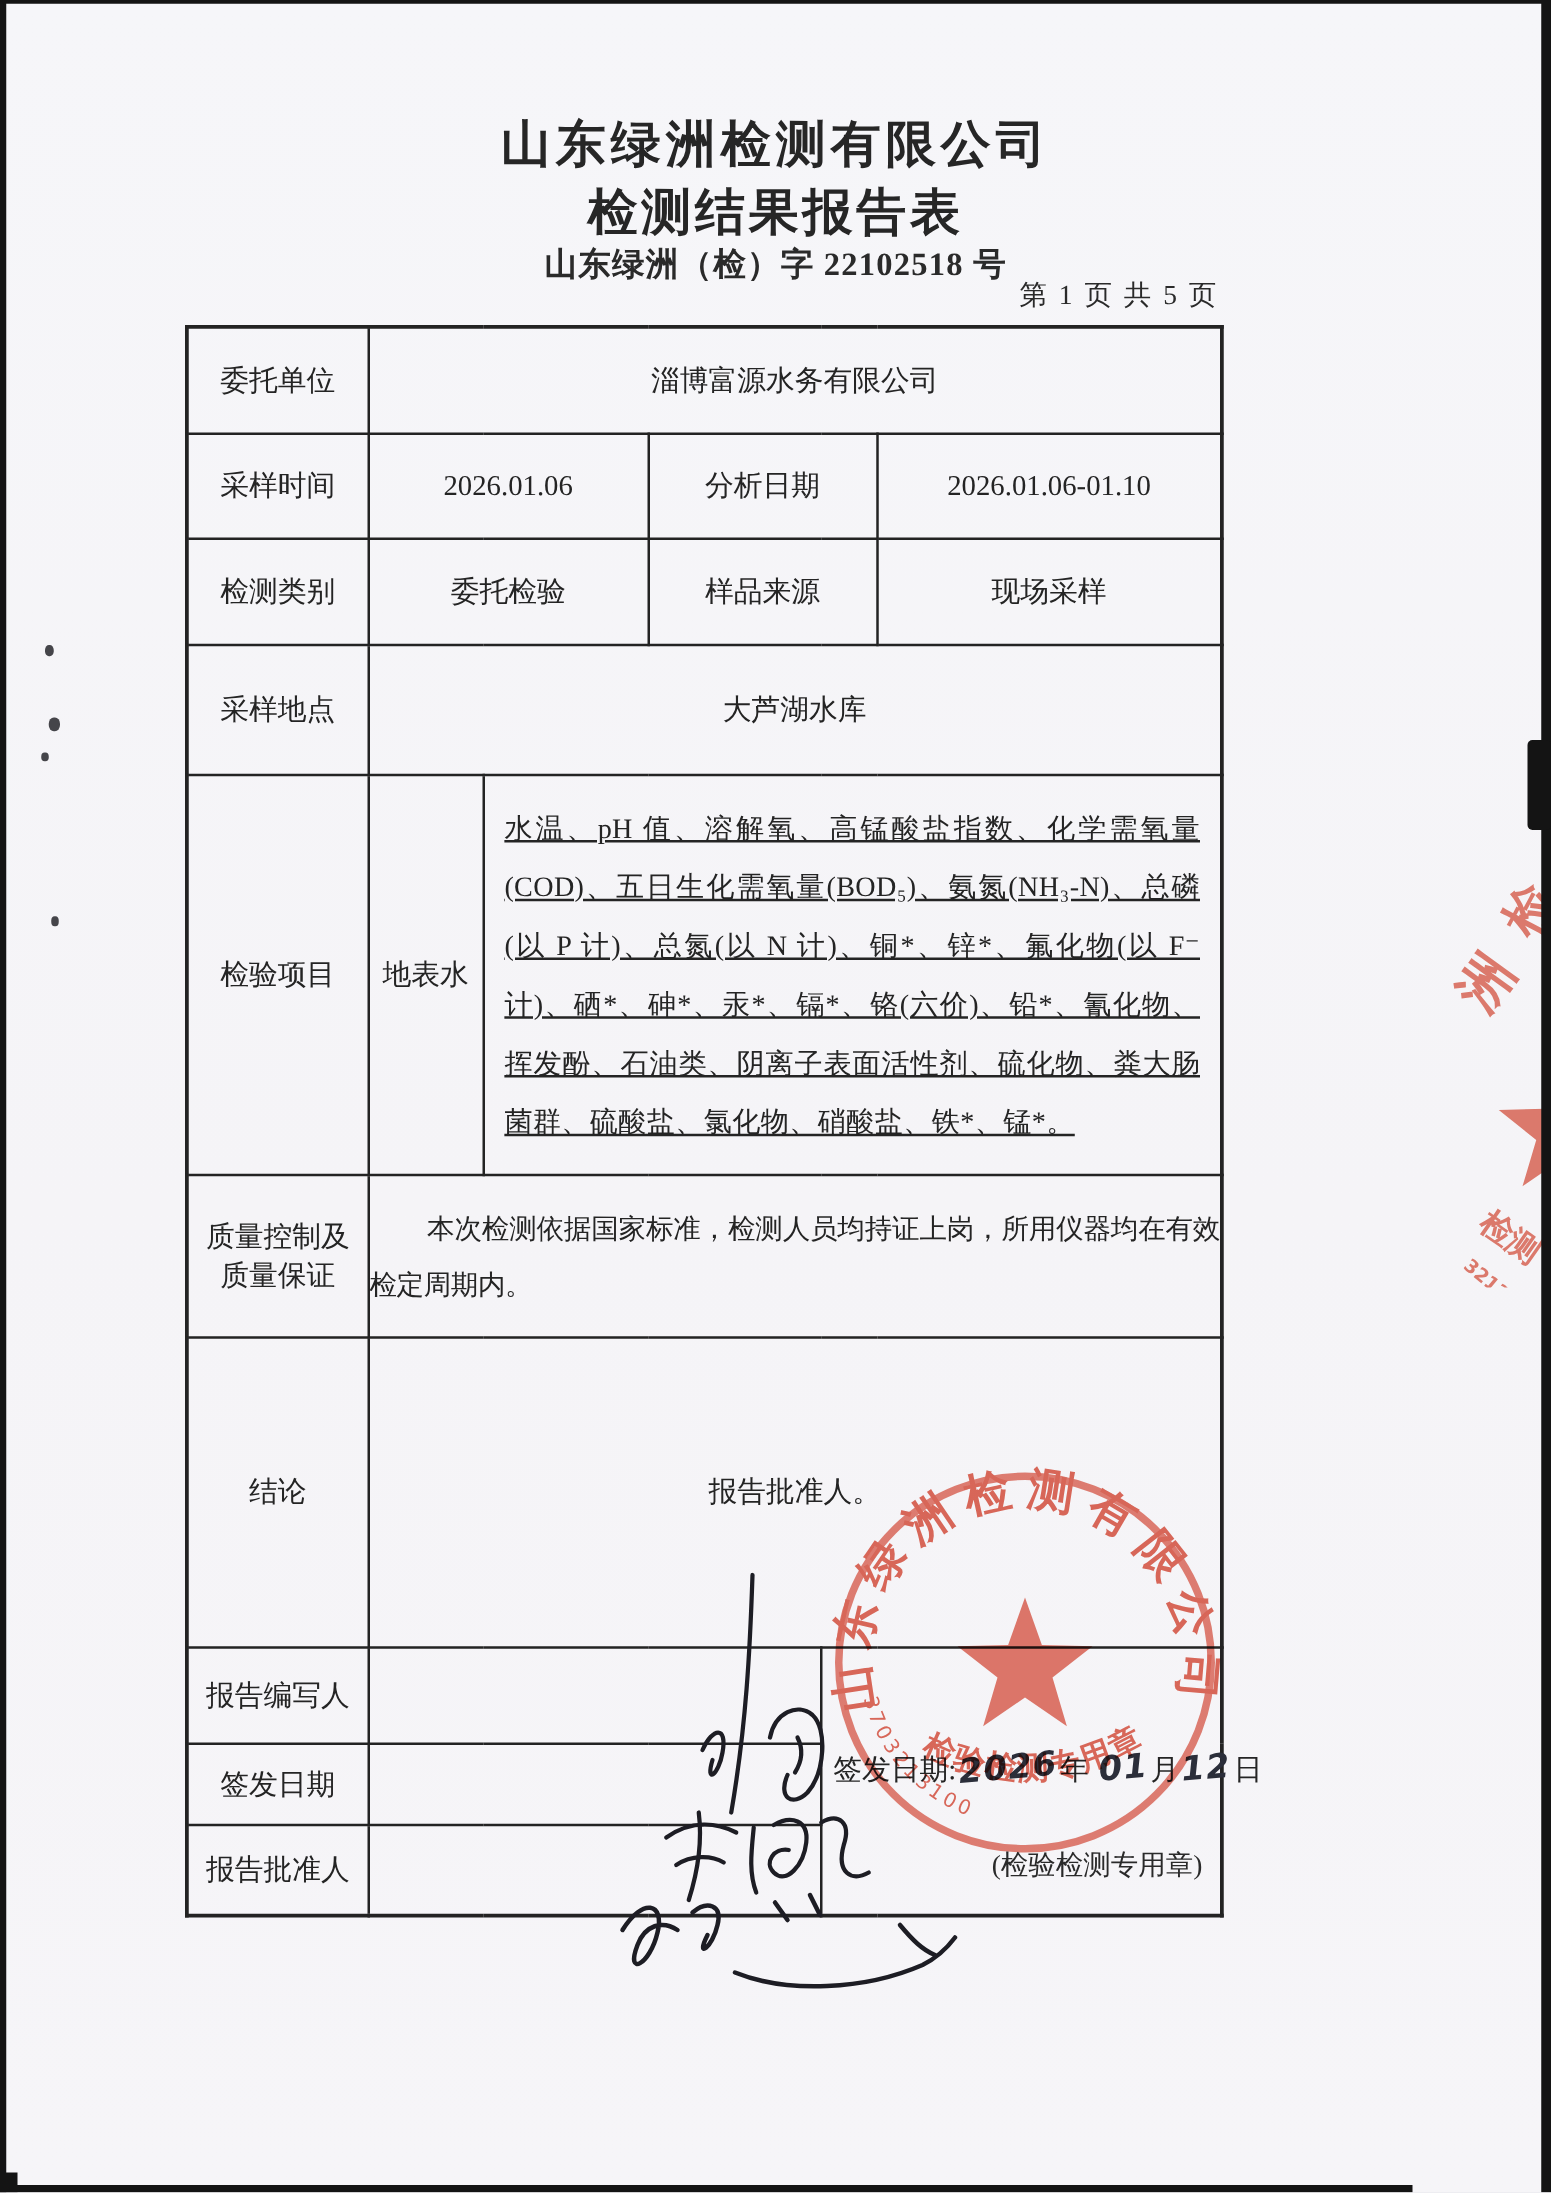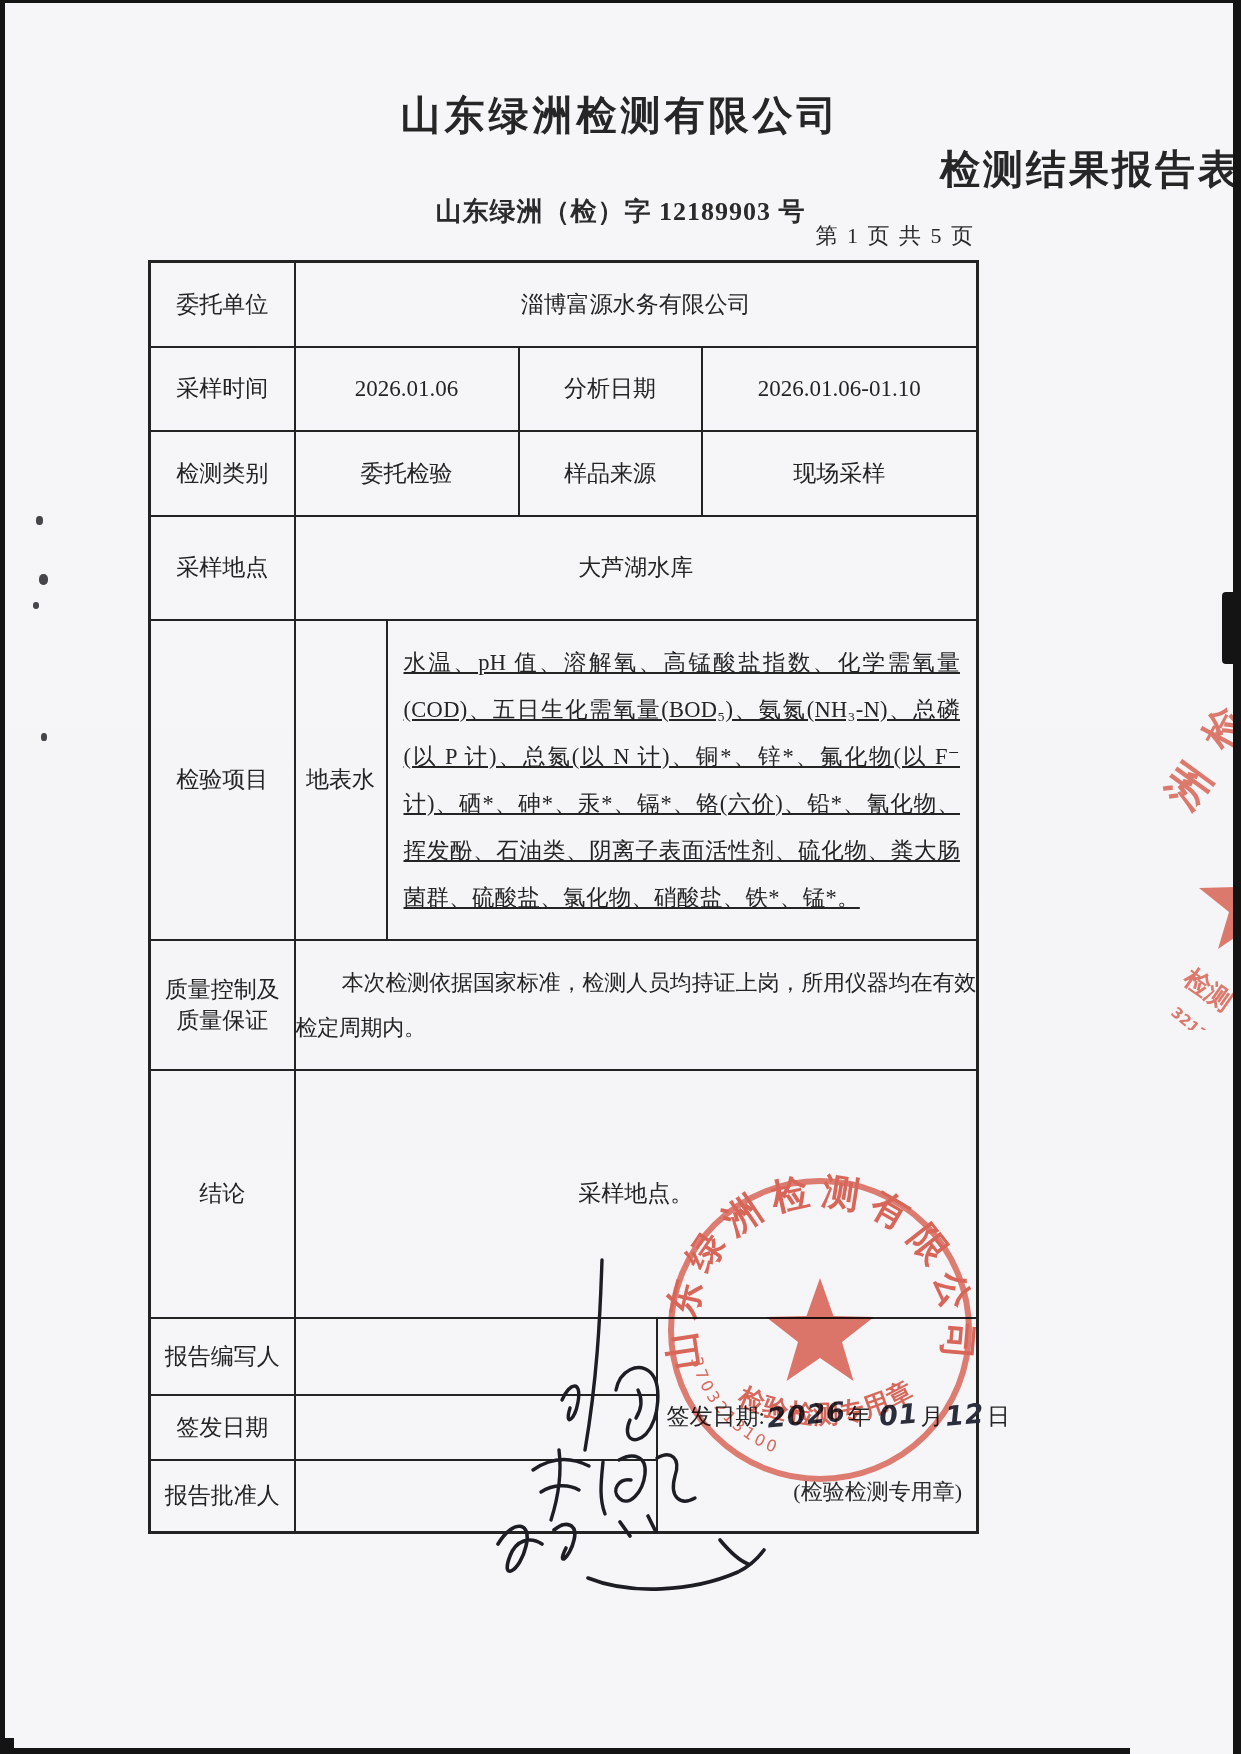--- a/index.html
+++ b/index.html
@@ -6,21 +6,21 @@
   .page{
     position:relative;width:1241px;height:1754px;margin:0 auto;
     background:linear-gradient(180deg,#f6f6f9 0%,#f5f4f7 55%,#f6f5f8 100%);
     overflow:hidden;
     font-family:"Liberation Serif","DejaVu Serif",serif;
     color:#1f1f1f;
   }
   
   .title-block{position:absolute;left:0;top:0;width:1241px;text-align:center;}
   .company-title{position:absolute;left:0;top:88px;width:1241px;font-size:40px;font-weight:600;letter-spacing:4px;color:#262626;}
-  .report-title{position:absolute;left:0;top:142px;width:1241px;font-size:40px;font-weight:600;letter-spacing:3px;color:#262626;text-align:right;}
+  .report-title{position:absolute;left:0;top:142px;width:1241px;font-size:40px;font-weight:600;letter-spacing:3px;color:#262626;}
   .doc-number{position:absolute;left:0;top:194px;width:1241px;font-size:26px;font-weight:600;color:#2a2a2a;letter-spacing:1px;}
   .page-indicator{position:absolute;top:221px;right:266px;font-size:22px;color:#2a2a2a;letter-spacing:2px;text-align:right;}
   
   table.report{
     position:absolute;left:148px;top:260px;width:828px;
     border-collapse:collapse;table-layout:fixed;
     border:3px solid #232323;
   }
   table.report td{border:2px solid #232323;vertical-align:middle;text-align:center;font-size:23px;color:#242424;padding:0;}
   tr.r1{height:85px;} tr.r2{height:84px;} tr.r3{height:85px;} tr.r4{height:104px;margin-top:24px;}
@@ -44,21 +44,21 @@
   .speck{position:absolute;background:#45454a;border-radius:45%;z-index:10;}
 </style>
 </head>
 <body>
 
 <div class="page">
 
   <div class="title-block">
     <div class="company-title">山东绿洲检测有限公司</div>
     <div class="report-title">检测结果报告表</div>
-    <div class="doc-number">山东绿洲（检）字 12189903 号</div>
+    <div class="doc-number">山东绿洲（检）字 22102518 号</div>
     <div class="page-indicator">第 1 页 共 5 页</div>
   </div>
 
   <table class="report">
     <colgroup>
       <col style="width:145px">
         <col style="width:92px">
         <col style="width:132px">
       <col style="width:138px">
         <col style="width:45px">
@@ -96,21 +96,21 @@
       <td>
         <div>质量控制及</div>
         <div>质量保证</div>
       </td>
       <td colspan="5" class="qc-cell">
         <p class="qc-text">本次检测依据国家标准，检测人员均持证上岗，所用仪器均在有效检定周期内。</p>
       </td>
     </tr>
     <tr class="r7">
       <td>结论</td>
-      <td colspan="5" class="concl-cell">采样地点。</td>
+      <td colspan="5" class="concl-cell">报告批准人。</td>
     </tr>
     <tr class="r8">
       <td>报告编写人</td>
       <td colspan="3"></td>
       <td colspan="2" rowspan="3" class="date-cell">
         <div class="date-line">
           <span>签发日期:</span><span class="hand">2026</span><span>年</span>
           <span class="hand">01</span><span>月</span><span class="hand">12</span><span>日</span>
         </div>
         <div class="seal-note">(检验检测专用章)</div>

